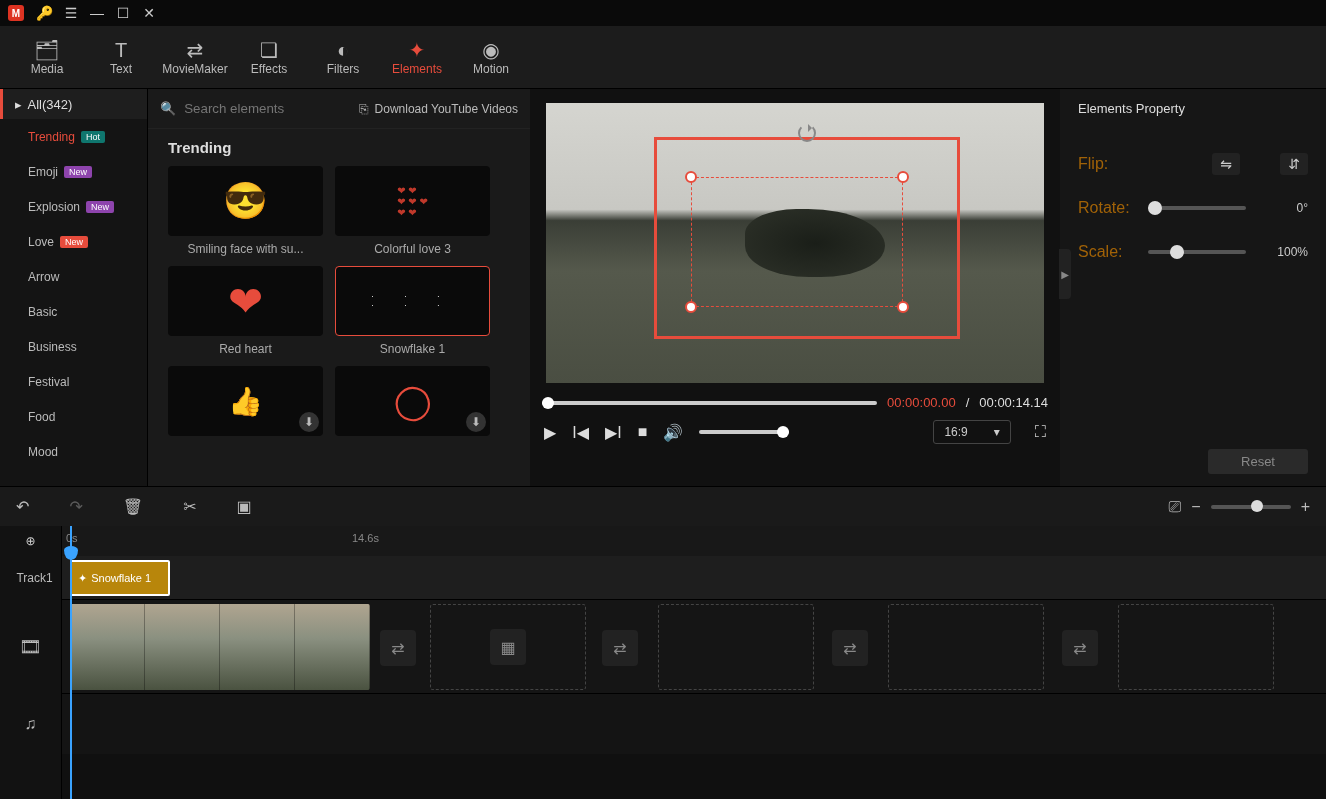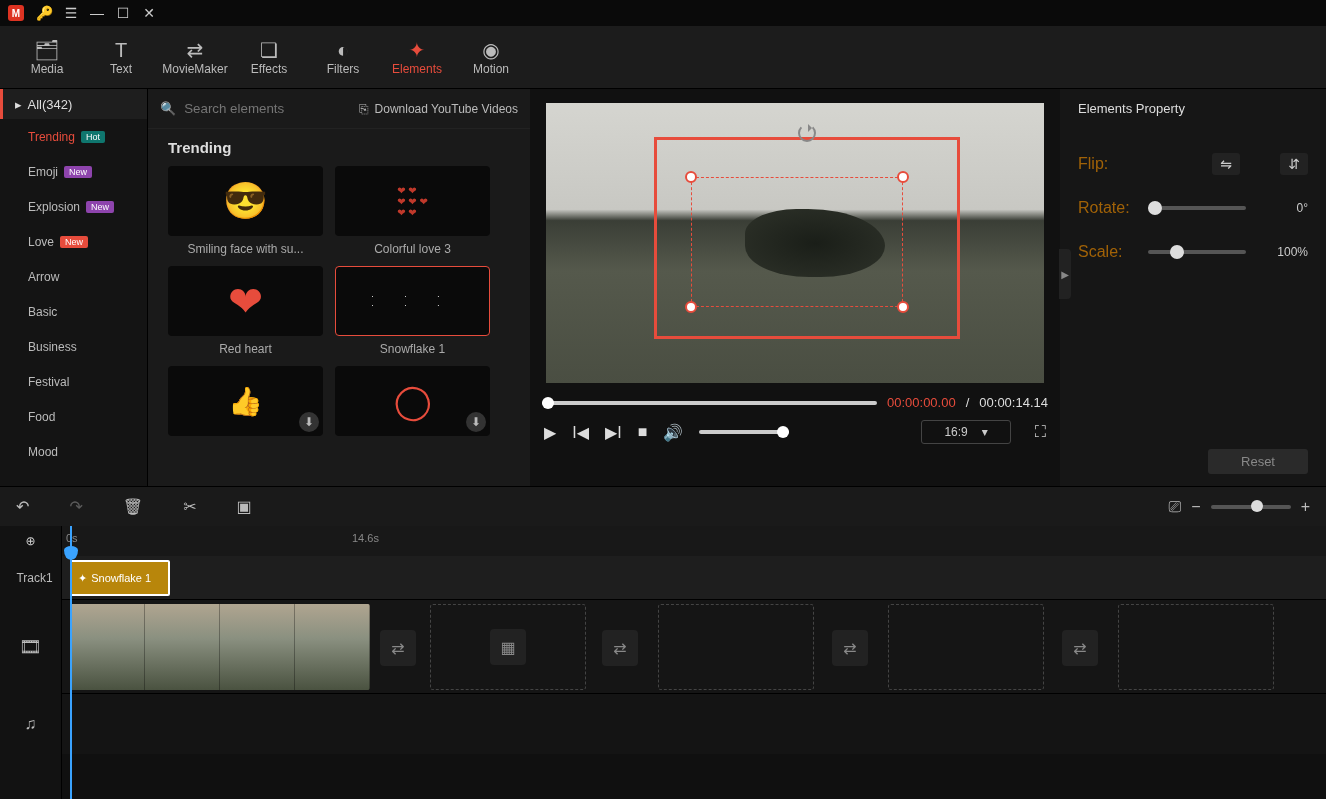--- a/index.html
+++ b/index.html
@@ -58,21 +58,21 @@
 .scrub { display: flex; align-items: center; gap: 10px; padding: 6px 4px; }
 .scrub-bar { flex: 1; height: 4px; background: #ccc; border-radius: 2px; position: relative; }
 .scrub-bar .head { position: absolute; left: 0; top: -4px; width: 12px; height: 12px; background: #fff; border-radius: 50%; }
 .tc-cur { color: #e74c3c; font-size: 13px; }
 .tc-tot { color: #ddd; font-size: 13px; }
 
 .player-ctrls { display: flex; align-items: center; gap: 16px; padding: 4px 6px; }
 .pc-btn { color: #ddd; font-size: 16px; cursor: pointer; }
 .vol-bar { width: 90px; height: 4px; background: #ccc; border-radius: 2px; position: relative; }
 .vol-bar .head { position: absolute; right: 0; top: -4px; width: 12px; height: 12px; background: #fff; border-radius: 50%; }
-.aspect-sel { margin-left: auto; border: 1px solid #444; padding: 4px 22px; border-radius: 3px; display: flex; align-items: center; gap: 14px; cursor: pointer; color: #ccc; font-size: 12px; }
+.aspect-sel { margin-left: auto; border: 1px solid #444; padding: 4px 10px; border-radius: 3px; display: flex; align-items: center; gap: 26px; cursor: pointer; color: #ccc; font-size: 12px; }
 .fs-btn { color: #ccc; font-size: 16px; cursor: pointer; margin-left: 8px; }
 
 .prop-col { flex: 1; background: #161616; padding: 12px 18px; position: relative; }
 .prop-title { color: #ddd; font-size: 13px; margin-bottom: 26px; }
 .prop-row { display: flex; align-items: center; height: 44px; }
 .prop-row .plabel { width: 70px; color: #a16207; font-size: 16px; }
 .flip-btn { width: 28px; height: 22px; background: #222; border-radius: 3px; display: flex; align-items: center; justify-content: center; cursor: pointer; color: #ccc; font-size: 14px; margin-left: 20px; }
 .slider { flex: 1; height: 4px; background: #555; border-radius: 2px; position: relative; margin: 0 12px 0 0; }
 .slider .knob { position: absolute; top: -5px; width: 14px; height: 14px; background: #ddd; border-radius: 50%; }
 .pval { width: 50px; text-align: right; color: #ccc; font-size: 12px; }

